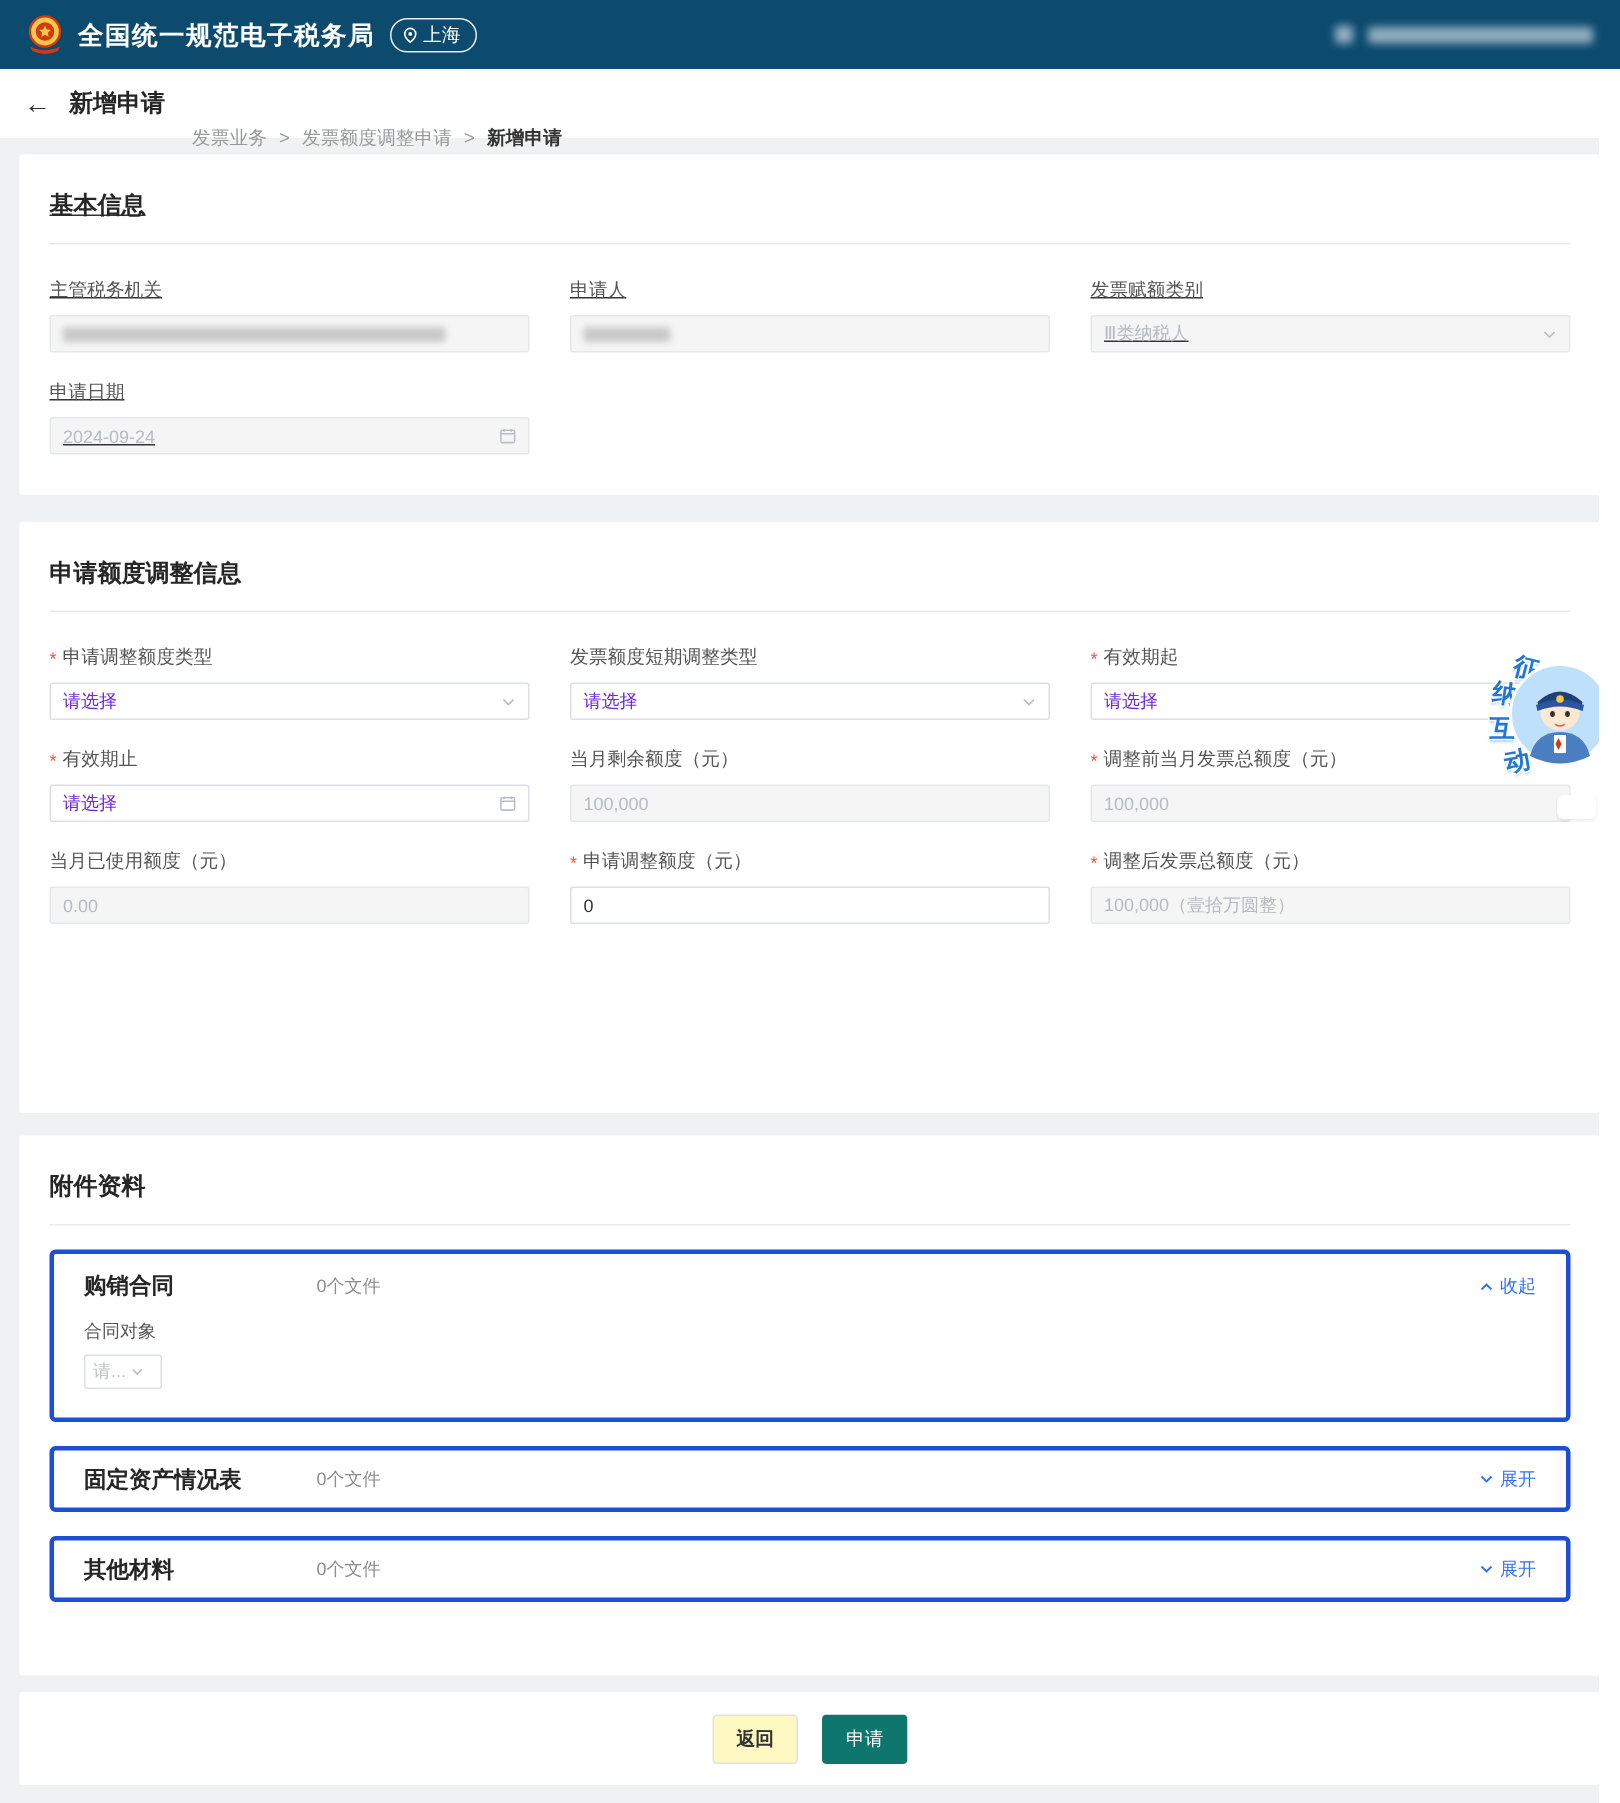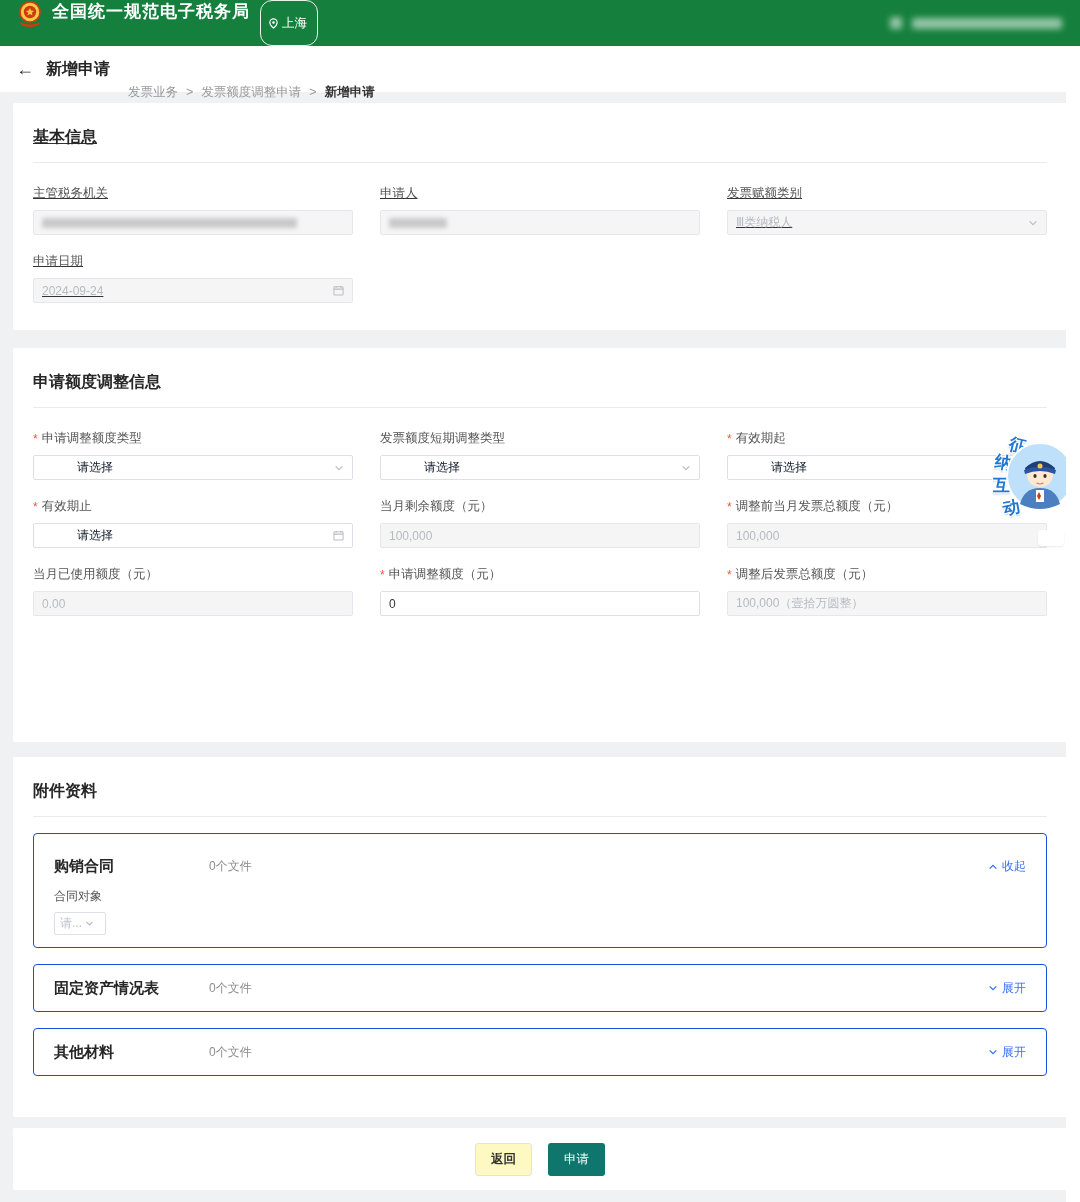--- a/index.html
+++ b/index.html
@@ -1,21 +1,21 @@
 <!DOCTYPE html>
 <html><head>
 <meta charset="utf-8">
 <style>
   * { margin:0; padding:0; box-sizing:border-box; }
   html,body { width:1080px; height:1202px; overflow:hidden;
     font-family:"Liberation Sans","DejaVu Sans",sans-serif;
     background:#f0f1f3; color:#333; }
 
   
-  .app-header { height:46px; background:#15803d; display:flex; 
+  .app-header { height:46px; background:#0c4a6e; display:flex; align-items:center;
     padding:0 16px; position:relative; }
   .logo { width:28px; height:28px; margin-right:8px; flex:0 0 auto; }
   .app-title { color:#fff; font-size:17px; font-weight:bold; letter-spacing:1px; }
   .loc-pill { margin-left:10px; display:inline-flex; align-items:center; gap:3px;
     border:1px solid rgba(255,255,255,.9); border-radius:12px; padding:2px 10px 2px 7px;
     color:#fff; font-size:12.5px; }
   .header-right { position:absolute; right:18px; top:0; height:46px; display:flex; align-items:center; gap:10px; }
   .blur-chip { background:rgba(255,255,255,.55); border-radius:2px; filter:blur(3px); }
 
   
@@ -34,33 +34,33 @@
   .divider { height:1px; background:#ebebeb; margin-bottom:4px; }
 
   .form-grid { display:grid; grid-template-columns:repeat(3,1fr); column-gap:27px; }
   .field { margin-top:18px; }
   .field-label { font-size:12.5px; color:#555; margin-bottom:8px; display:flex; align-items:center;text-align:center; }
   .req::before { content:"*"; color:#f25643; margin-right:4px; font-size:12px; }
   .input { height:25px; border:1px solid #dcdfe6; border-radius:2px; background:#fff;
     display:flex; align-items:center; padding:0 8px; font-size:12px; color:#333;
     position:relative; }
   .input.disabled { background:#f5f5f6; border-color:#e4e7ec; color:#b6bac1; }
-  .input .placeholder { color:#0f172a;margin-left:35px; }
+  .input .placeholder { color:#6d28d9; }
   .input .suffix { margin-left:auto; display:flex; align-items:center; color:#b9bdc4; }
   .blur-val { height:10px; border-radius:2px; background:#c9c9c9; filter:blur(2px); }
   input.real-input { width:100%; height:25px; border:1px solid #dcdfe6; border-radius:2px;
     padding:0 8px; font-size:12px; color:#333; outline:none; }
   textarea.reason { width:667px; height:42px; border:1px solid #dcdfe6; border-radius:2px;
     padding:6px 8px; font-size:12px; color:#333; resize:vertical; outline:none;
     font-family:"Liberation Sans","DejaVu Sans",sans-serif; }
   textarea.reason::placeholder { color:#bfc3ca; }
   .counter { width:667px; text-align:right; font-size:11px; color:#9aa0a6; margin-top:3px; }
 
   
-  .attach-card { border:1px solid #1d4ed8; border-radius:4px; margin-top:16px; padding:23px 20px; }
+  .attach-card { border:3px solid #1d4ed8; border-radius:4px; margin-top:16px; padding:12px 20px; }
   .attach-head { display:flex; align-items:center; }
   .attach-title { font-size:15px; font-weight:bold; color:#262626; width:155px; }
   .attach-count { font-size:12px; color:#8c8c8c; }
   .attach-toggle { margin-left:auto; font-size:12px; color:#3370ff; cursor:pointer;
     display:flex; align-items:center; gap:4px;justify-content:space-between; }
   #attach-0 { height:115px; }
   #attach-1,#attach-2 { height:44px; display:flex; align-items:center; }
   #attach-1 .attach-head,#attach-2 .attach-head { width:100%; }
   .contract-label { font-size:12px; color:#555; margin:12px 0 7px 0; }
   .mini-select { width:52px; height:23px; border:1px solid #dcdfe6; border-radius:2px;

